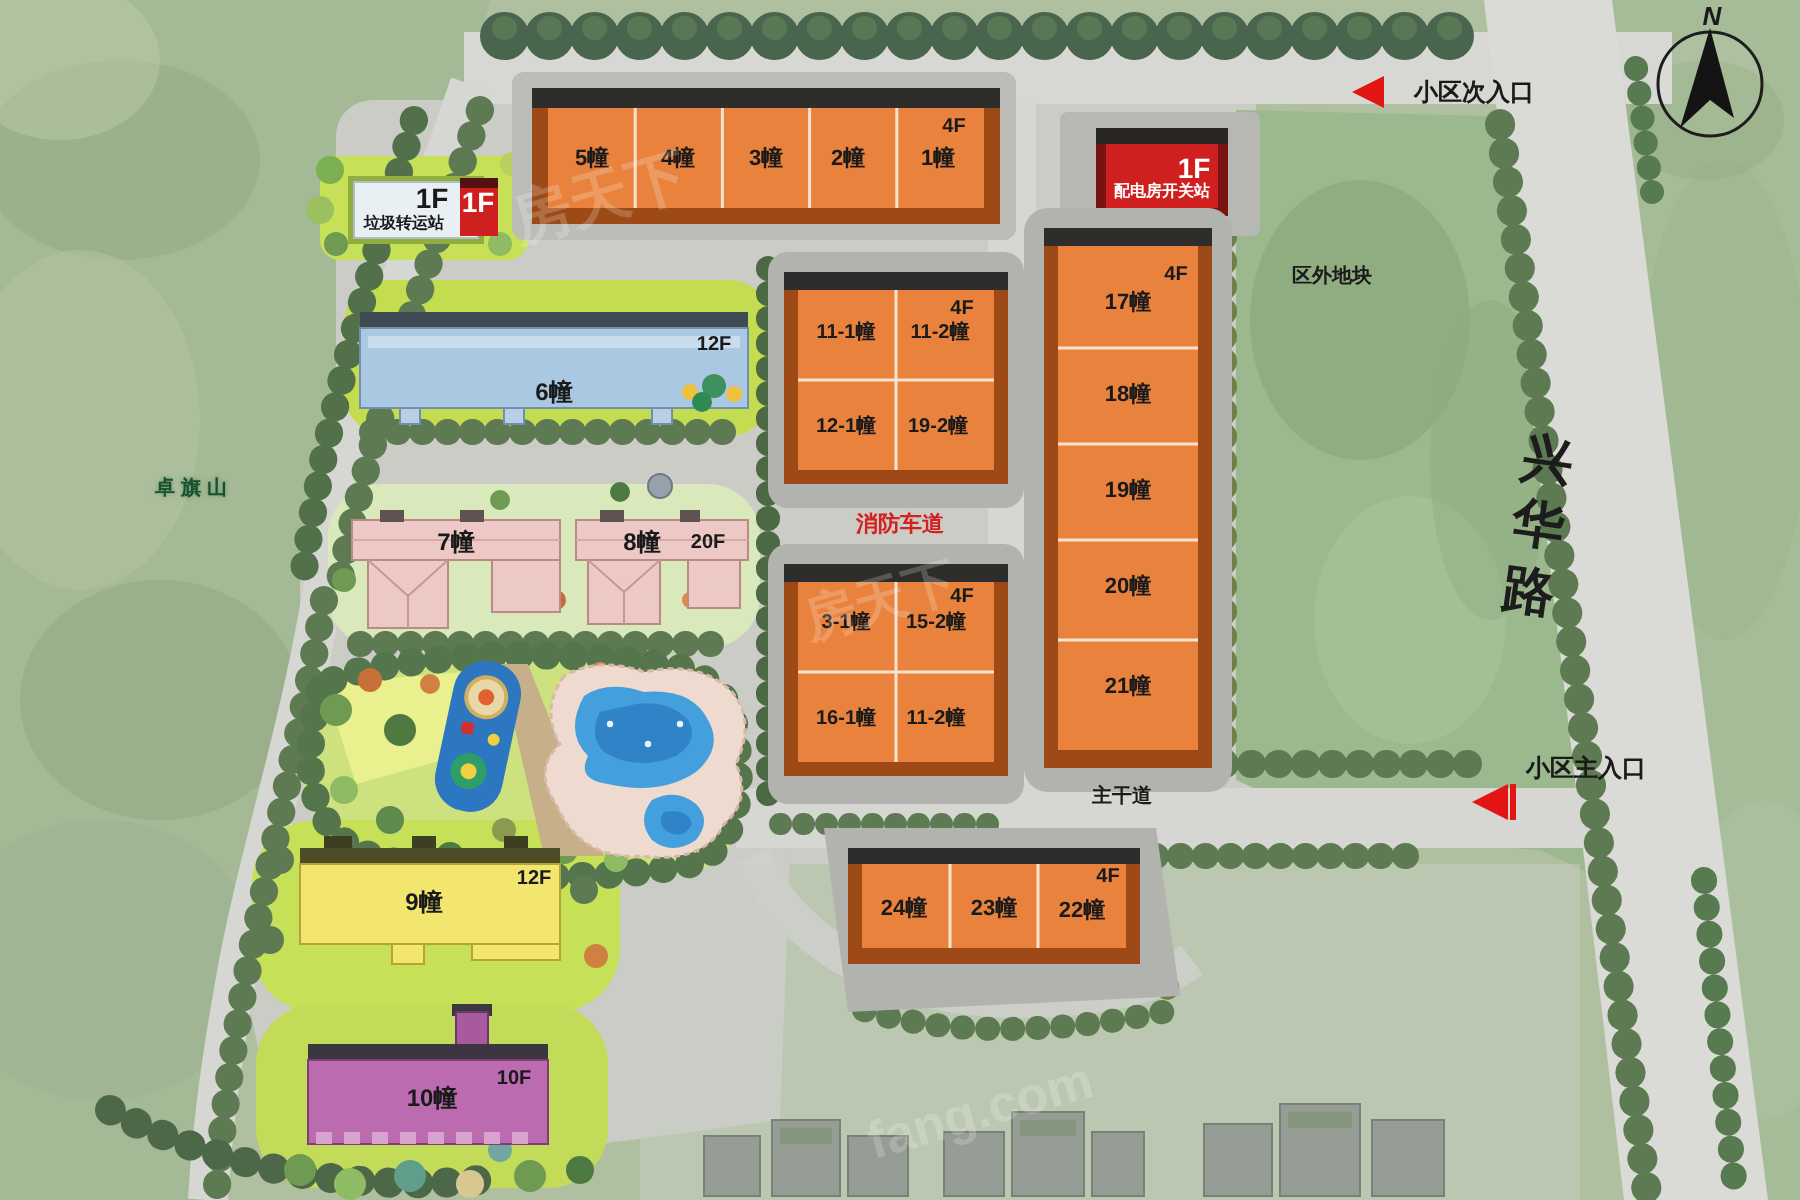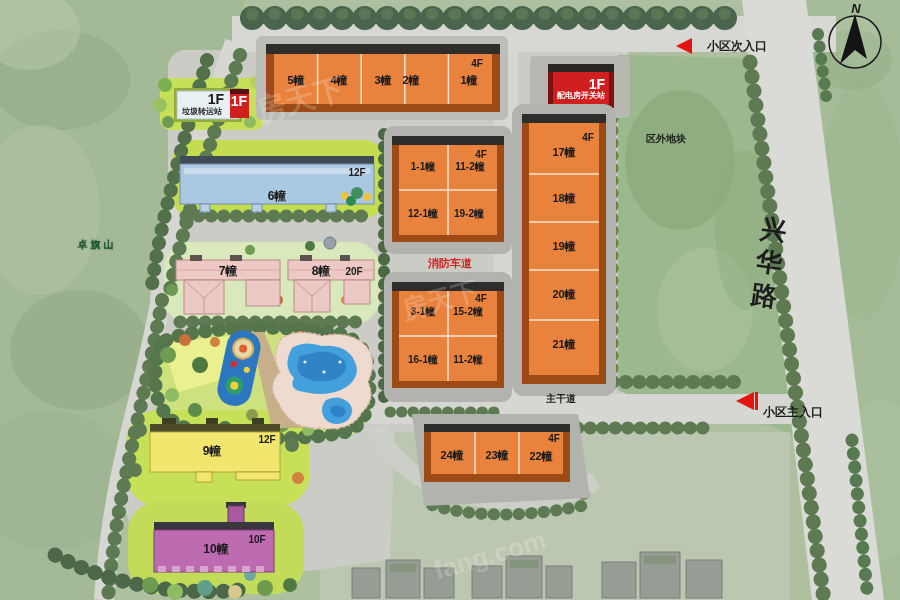--- a/index.html
+++ b/index.html
@@ -304,43 +304,43 @@
 </svg>
 
 <div class="lbl north" style="left:856px;top:8px">N</div>
 
 <div class="lbl s13 mountain" style="left:97px;top:245px">卓旗山</div>
 <div class="lbl s13" style="left:666px;top:139px">区外地块</div>
 <div class="lbl vroad" style="left:772px;top:245px;font-weight:700">兴华路</div>
 <div class="lbl s13" style="left:561px;top:399px">主干道</div>
 <div class="lbl s11 red" style="left:450px;top:263px">消防车道</div>
 <div class="lbl s12" style="left:737px;top:46px">小区次入口</div>
-<div class="lbl s12" style="left:793px;top:412px">小区主入口</div>
+<div class="lbl s12" style="left:793px;top:384px">小区主入口</div>
 
 <div class="lbl s11" style="left:296px;top:80px">5幢</div>
 <div class="lbl s11" style="left:339px;top:80px">4幢</div>
 <div class="lbl s11" style="left:383px;top:80px">3幢</div>
-<div class="lbl s11" style="left:411px;top:80px">2幢</div>
+<div class="lbl s11" style="left:424px;top:80px">2幢</div>
 <div class="lbl s11" style="left:469px;top:80px">1幢</div>
 <div class="lbl s10" style="left:477px;top:64px">4F</div>
 
 <div class="lbl s9" style="left:216px;top:99px">1F</div>
 <div class="lbl s8" style="left:202px;top:112px">垃圾转运站</div>
 <div class="lbl s9 white" style="left:239px;top:101px">1F</div>
 <div class="lbl s9 white" style="left:597px;top:84px">1F</div>
 <div class="lbl s8 white" style="left:581px;top:96px">配电房开关站</div>
 
 <div class="lbl s12" style="left:277px;top:196px">6幢</div>
 <div class="lbl s10" style="left:357px;top:173px">12F</div>
 
 <div class="lbl s12" style="left:228px;top:271px">7幢</div>
 <div class="lbl s12" style="left:321px;top:271px">8幢</div>
 <div class="lbl s10" style="left:354px;top:272px">20F</div>
 
-<div class="lbl s10" style="left:423px;top:167px">1-1幢</div>
+<div class="lbl s10" style="left:423px;top:167px">11-1幢</div>
 <div class="lbl s10" style="left:470px;top:167px">11-2幢</div>
 <div class="lbl s10" style="left:481px;top:155px">4F</div>
 <div class="lbl s10" style="left:423px;top:214px">12-1幢</div>
 <div class="lbl s10" style="left:469px;top:214px">19-2幢</div>
 
 <div class="lbl s10" style="left:423px;top:312px">3-1幢</div>
 <div class="lbl s10" style="left:468px;top:312px">15-2幢</div>
 <div class="lbl s10" style="left:481px;top:299px">4F</div>
 <div class="lbl s10" style="left:423px;top:360px">16-1幢</div>
 <div class="lbl s10" style="left:468px;top:360px">11-2幢</div>

